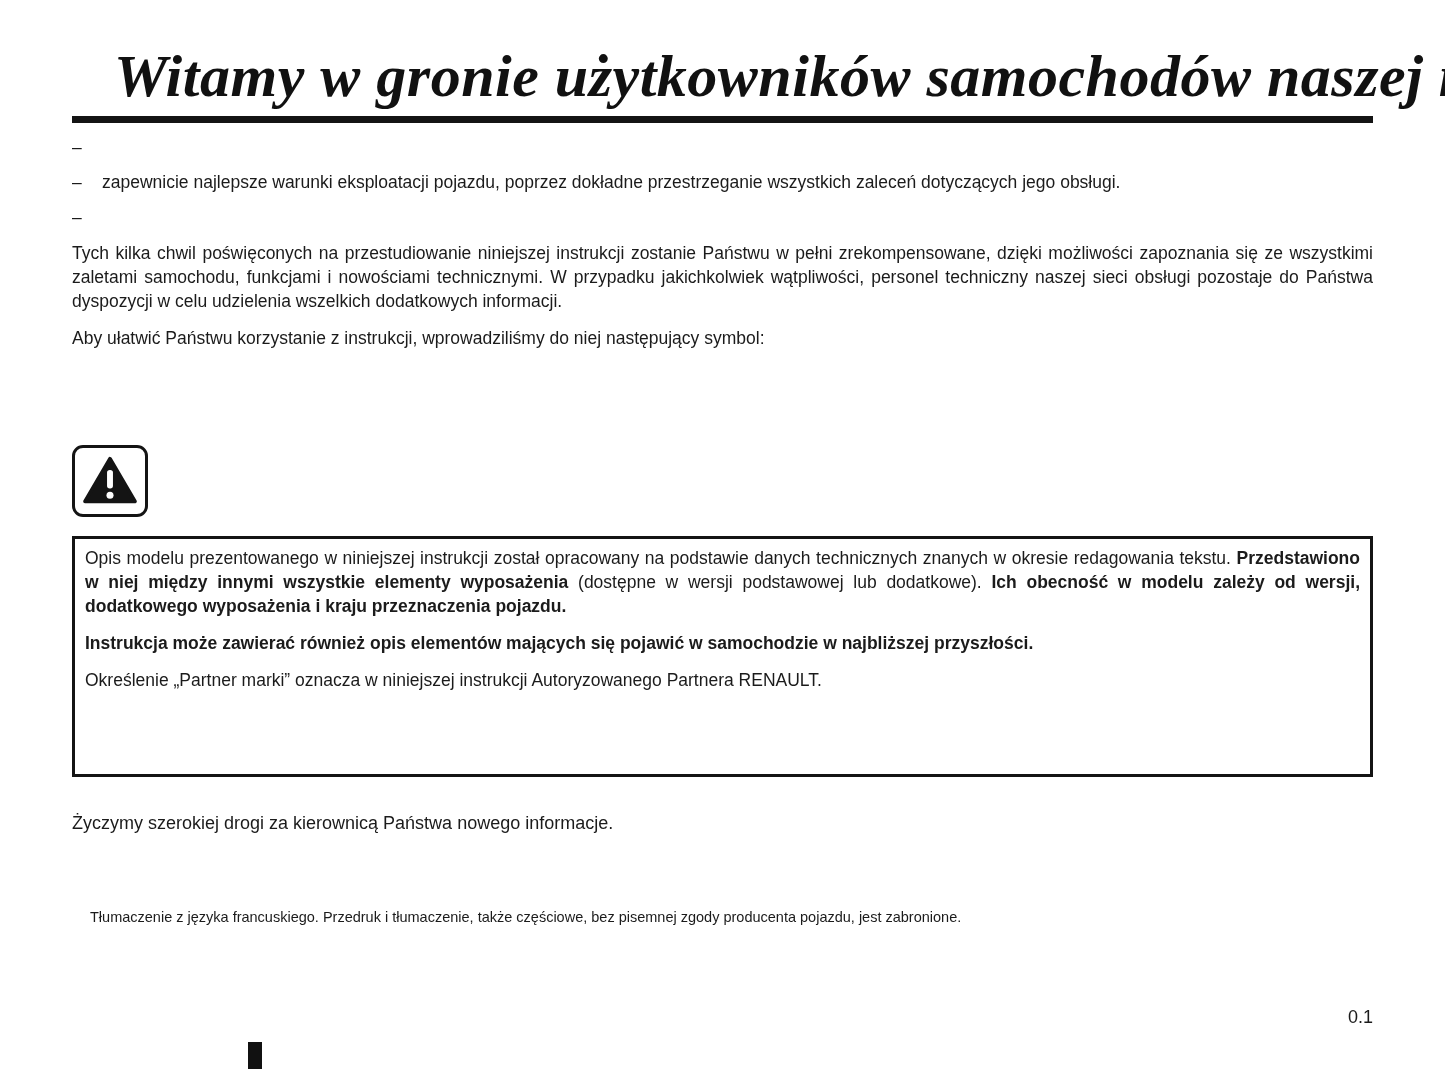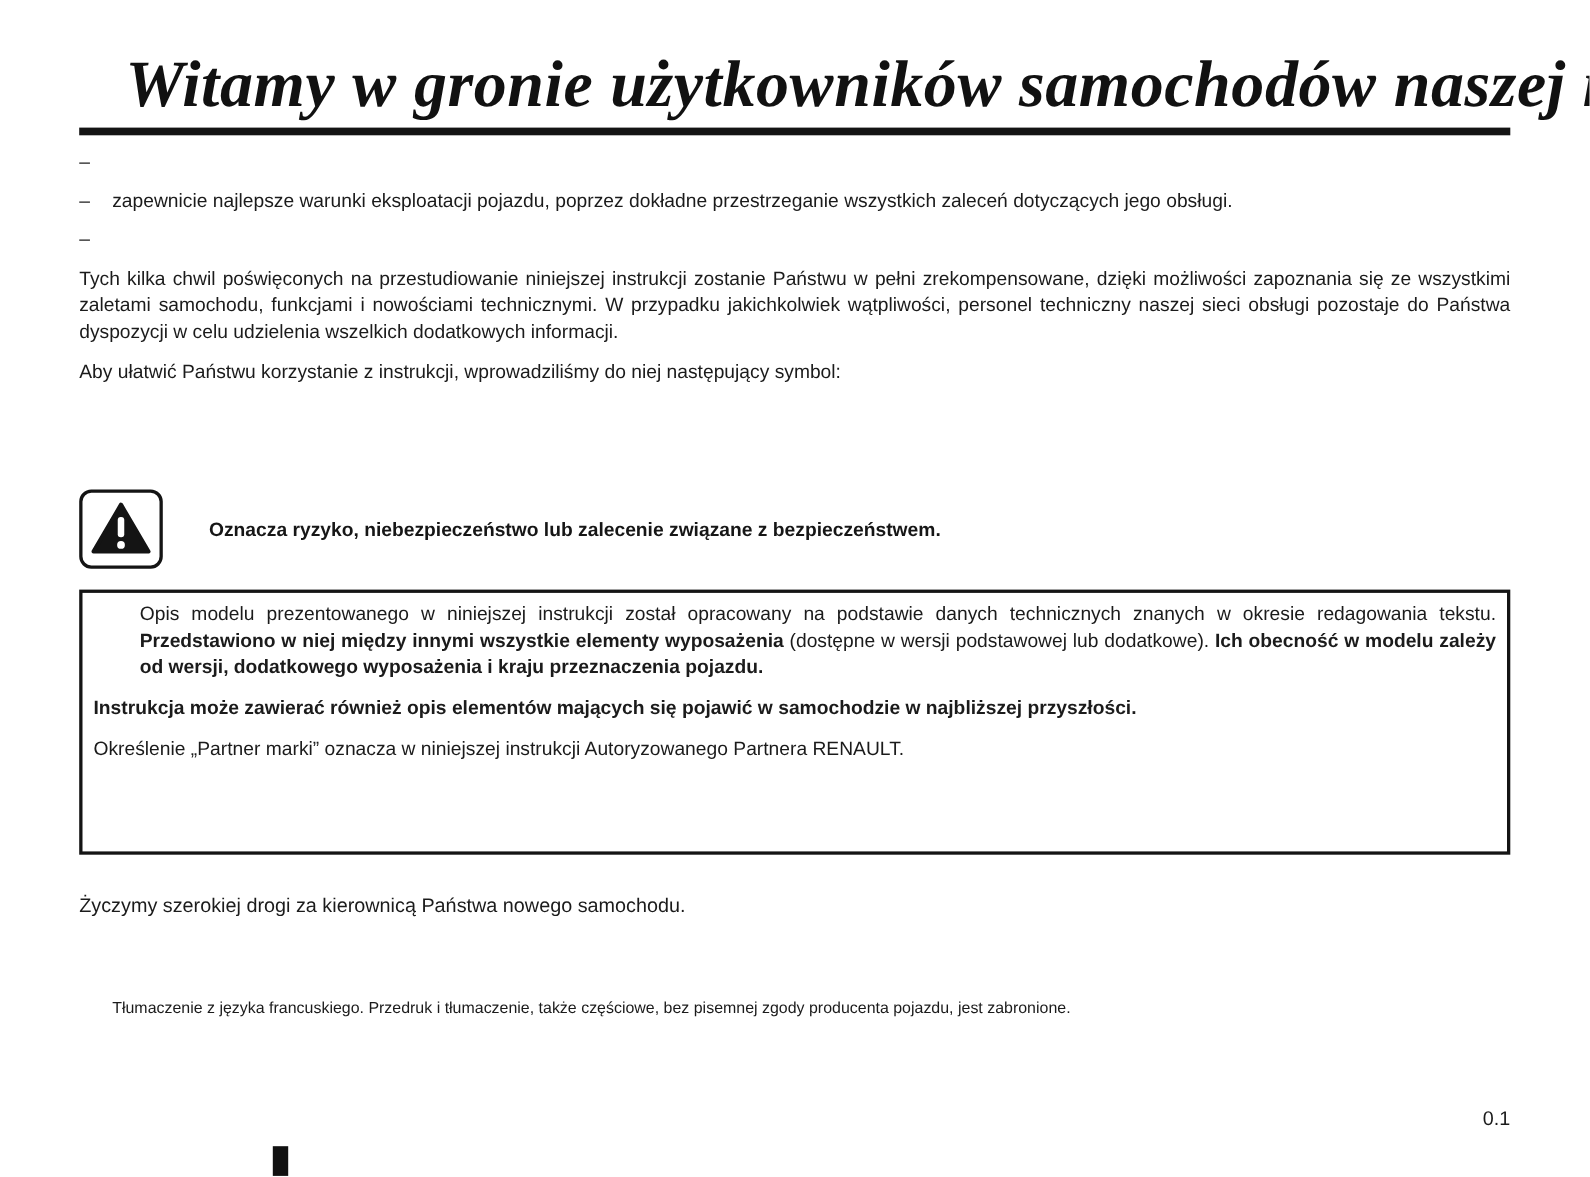--- a/index.html
+++ b/index.html
@@ -77,25 +77,25 @@
   }
   
   .notice-box {
     margin-top: 19px;
     border: 3px solid #141414;
     height: 241px;
     padding: 7px 10px;
     text-align: justify;
   }
   .notice-box p { margin-top: 13px; }
-  .notice-box p:first-child { margin-top: 0; margin-left: 42px; }
+  .notice-box p:first-child { margin-top: 0; }
   .closing { margin-top: 34px; font-size: 18px; }
   .footnote {
     margin-top: 74px;
-    margin-left: 30px;
+    margin-left: 18px;
     font-size: 14.5px;
     color: #1b1b1b;
   }
   .page-number {
     position: absolute;
     right: 72px;
     bottom: 42px;
     font-size: 18px;
     color: #1b1b1b;
   }
@@ -135,30 +135,29 @@
   <p class="body-text para-symbol">Aby ułatwić Państwu korzystanie z instrukcji, wprowadziliśmy do niej następujący symbol:</p>
 
   <div class="warning-row">
     <div class="warning-icon-frame">
       <svg width="56" height="50" viewBox="0 0 60 54" aria-hidden="true">
         <path d="M30 3 L57 49 L3 49 Z" fill="#141414" stroke="#141414" stroke-width="4" stroke-linejoin="round"></path>
         <rect x="26.8" y="15" width="6.4" height="20" rx="3" fill="#ffffff"></rect>
         <circle cx="30" cy="42.5" r="3.8" fill="#ffffff"></circle>
       </svg>
     </div>
-    <div class="warning-text">Oznacza ryzyko, niebezpieczeństwo lub zalecenie związane z bezpieczeństwem.</div>
   </div>
 
   <div class="notice-box body-text">
     <p><span>Opis modelu prezentowanego w niniejszej instrukcji został opracowany na podstawie danych technicznych znanych w okresie redagowania tekstu. </span><span class="b">Przedstawiono w niej między innymi wszystkie elementy wyposażenia</span><span> (dostępne w wersji podstawowej lub dodatkowe). </span><span class="b">Ich obecność w modelu zależy od wersji, dodatkowego wyposażenia i kraju przeznaczenia pojazdu.</span></p>
     <p class="b">Instrukcja może zawierać również opis elementów mających się pojawić w samochodzie w najbliższej przyszłości.</p>
     <p>Określenie „Partner marki” oznacza w niniejszej instrukcji Autoryzowanego Partnera RENAULT.</p>
   </div>
 
-  <p class="body-text closing">Życzymy szerokiej drogi za kierownicą Państwa nowego samochodu.</p>
+  <p class="body-text closing">Życzymy szerokiej drogi za kierownicą Państwa nowego informacje.</p>
 
   <p class="footnote">Tłumaczenie z języka francuskiego. Przedruk i tłumaczenie, także częściowe, bez pisemnej zgody producenta pojazdu, jest zabronione.</p>
 
   <div class="page-number">0.1</div>
 
   <div class="print-mark"></div>
 
 </div>
 
 </body></html>

